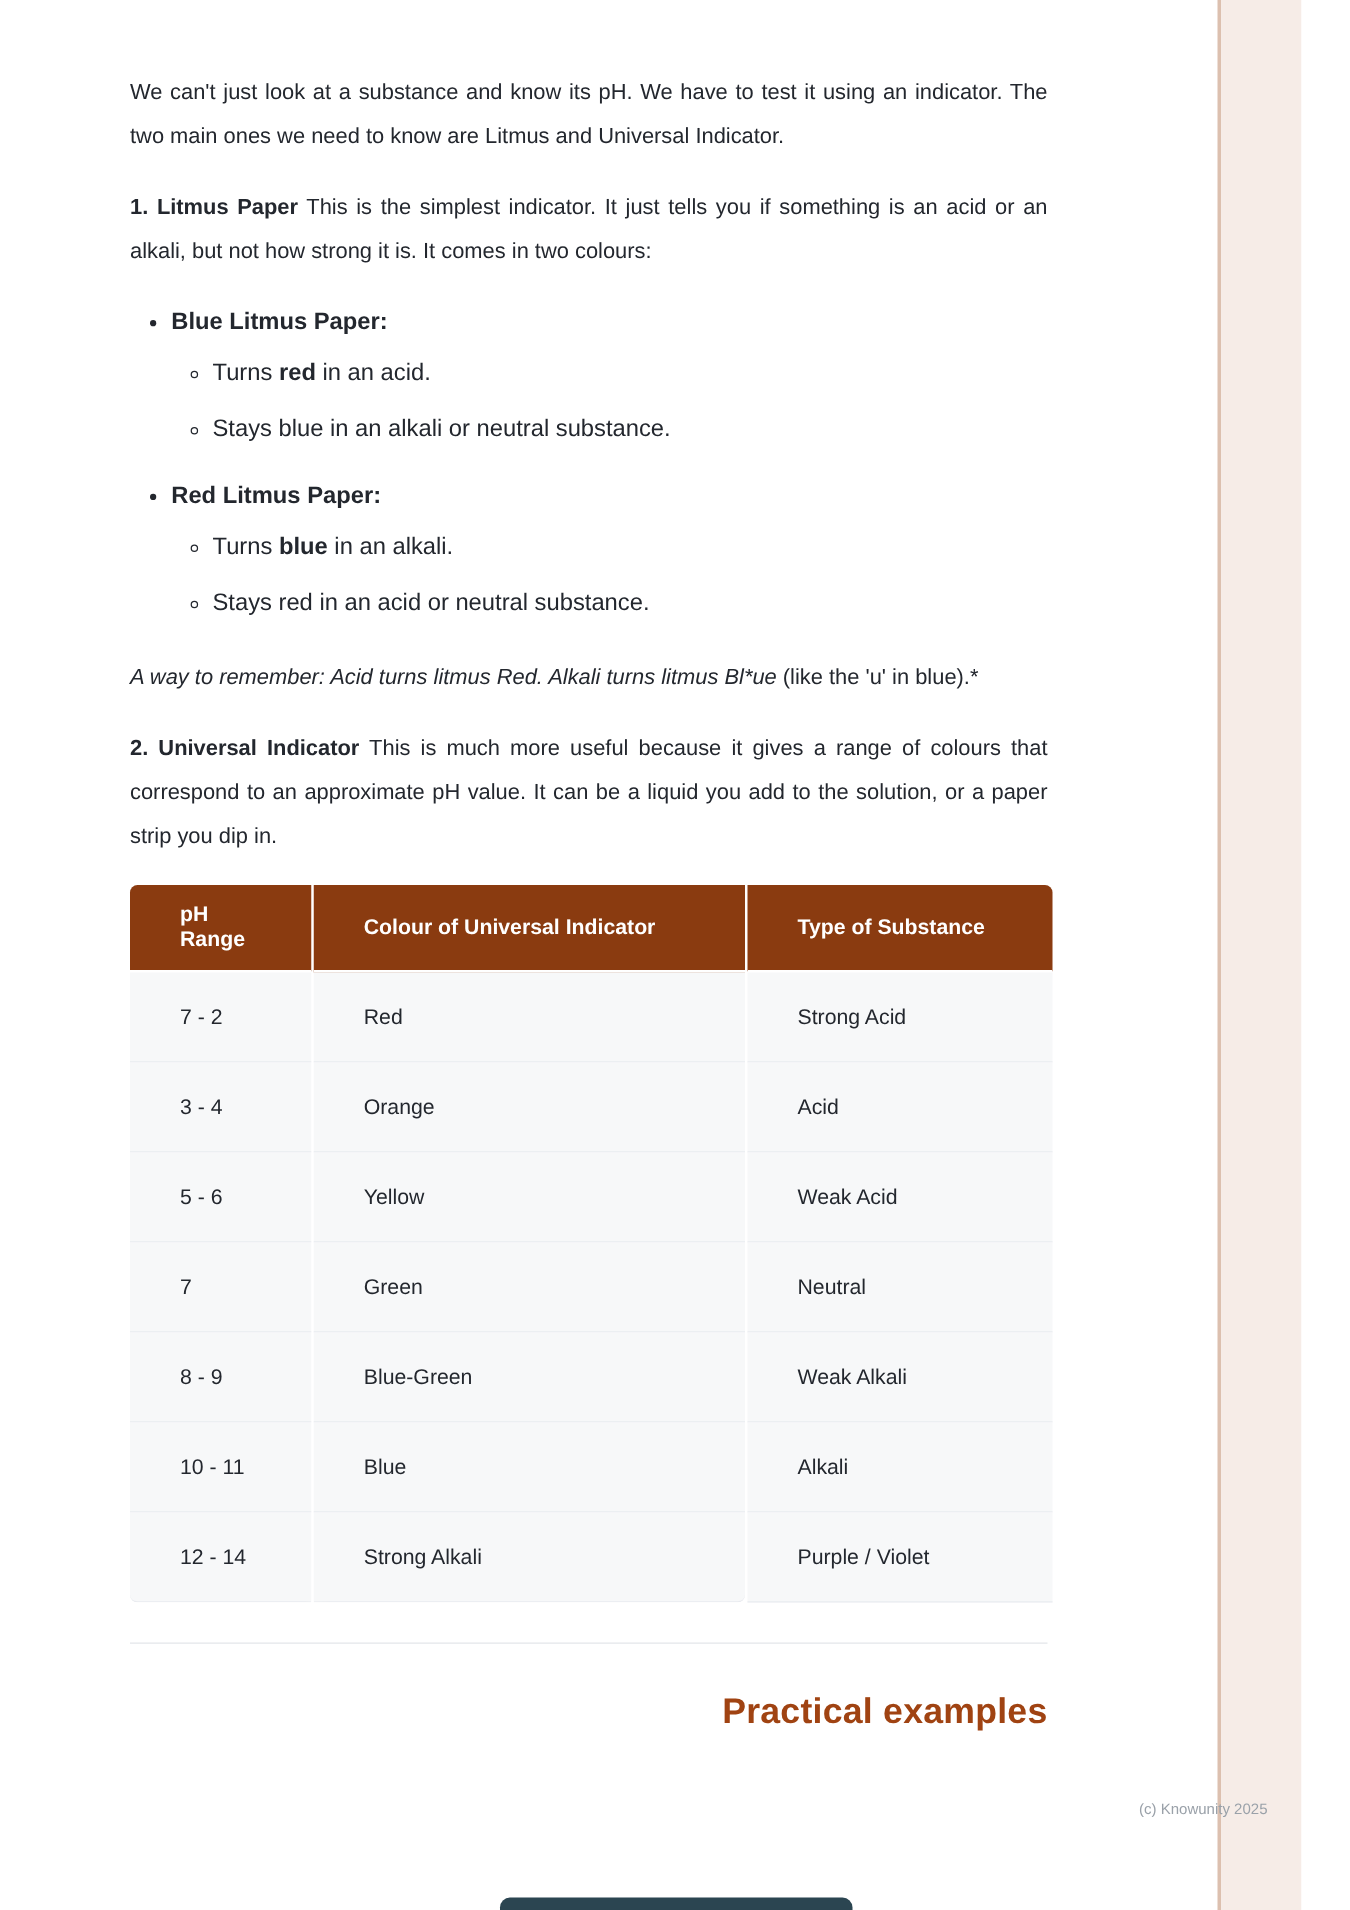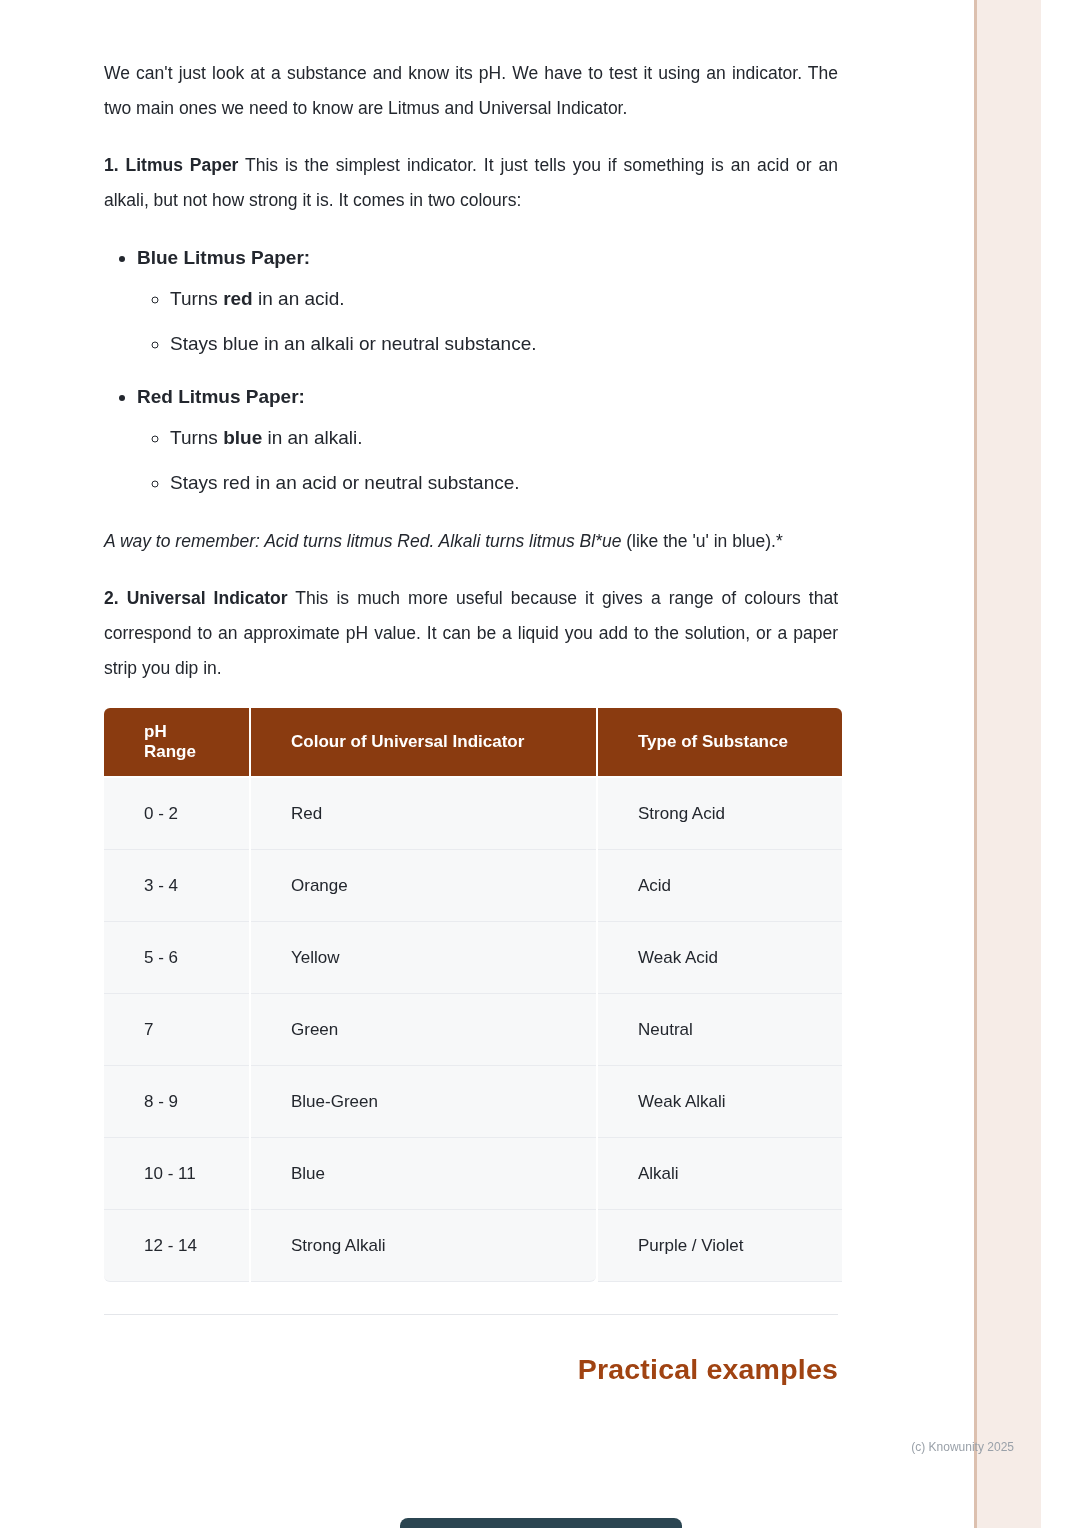--- a/index.html
+++ b/index.html
@@ -125,21 +125,21 @@
 
   <p class="para"><span class="it">A way to remember: Acid turns litmus Red. Alkali turns litmus Bl*ue</span><span> (like the 'u' in blue).*</span></p>
 
   <p class="para"><span class="b">2. Universal Indicator</span><span> This is much more useful because it gives a range of colours that correspond to an approximate pH value. It can be a liquid you add to the solution, or a paper strip you dip in.</span></p>
 
   <div class="ph-table">
     <div class="ph-cell ph-head tl">pH Range</div>
     <div class="ph-cell ph-head">Colour of Universal Indicator</div>
     <div class="ph-cell ph-head tr">Type of Substance</div>
 
-    <div class="ph-cell">0 - 2</div>
+    <div class="ph-cell">7 - 2</div>
     <div class="ph-cell">Red</div>
     <div class="ph-cell">Strong Acid</div>
 
     <div class="ph-cell">3 - 4</div>
     <div class="ph-cell">Orange</div>
     <div class="ph-cell">Acid</div>
 
     <div class="ph-cell">5 - 6</div>
     <div class="ph-cell">Yellow</div>
     <div class="ph-cell">Weak Acid</div>

